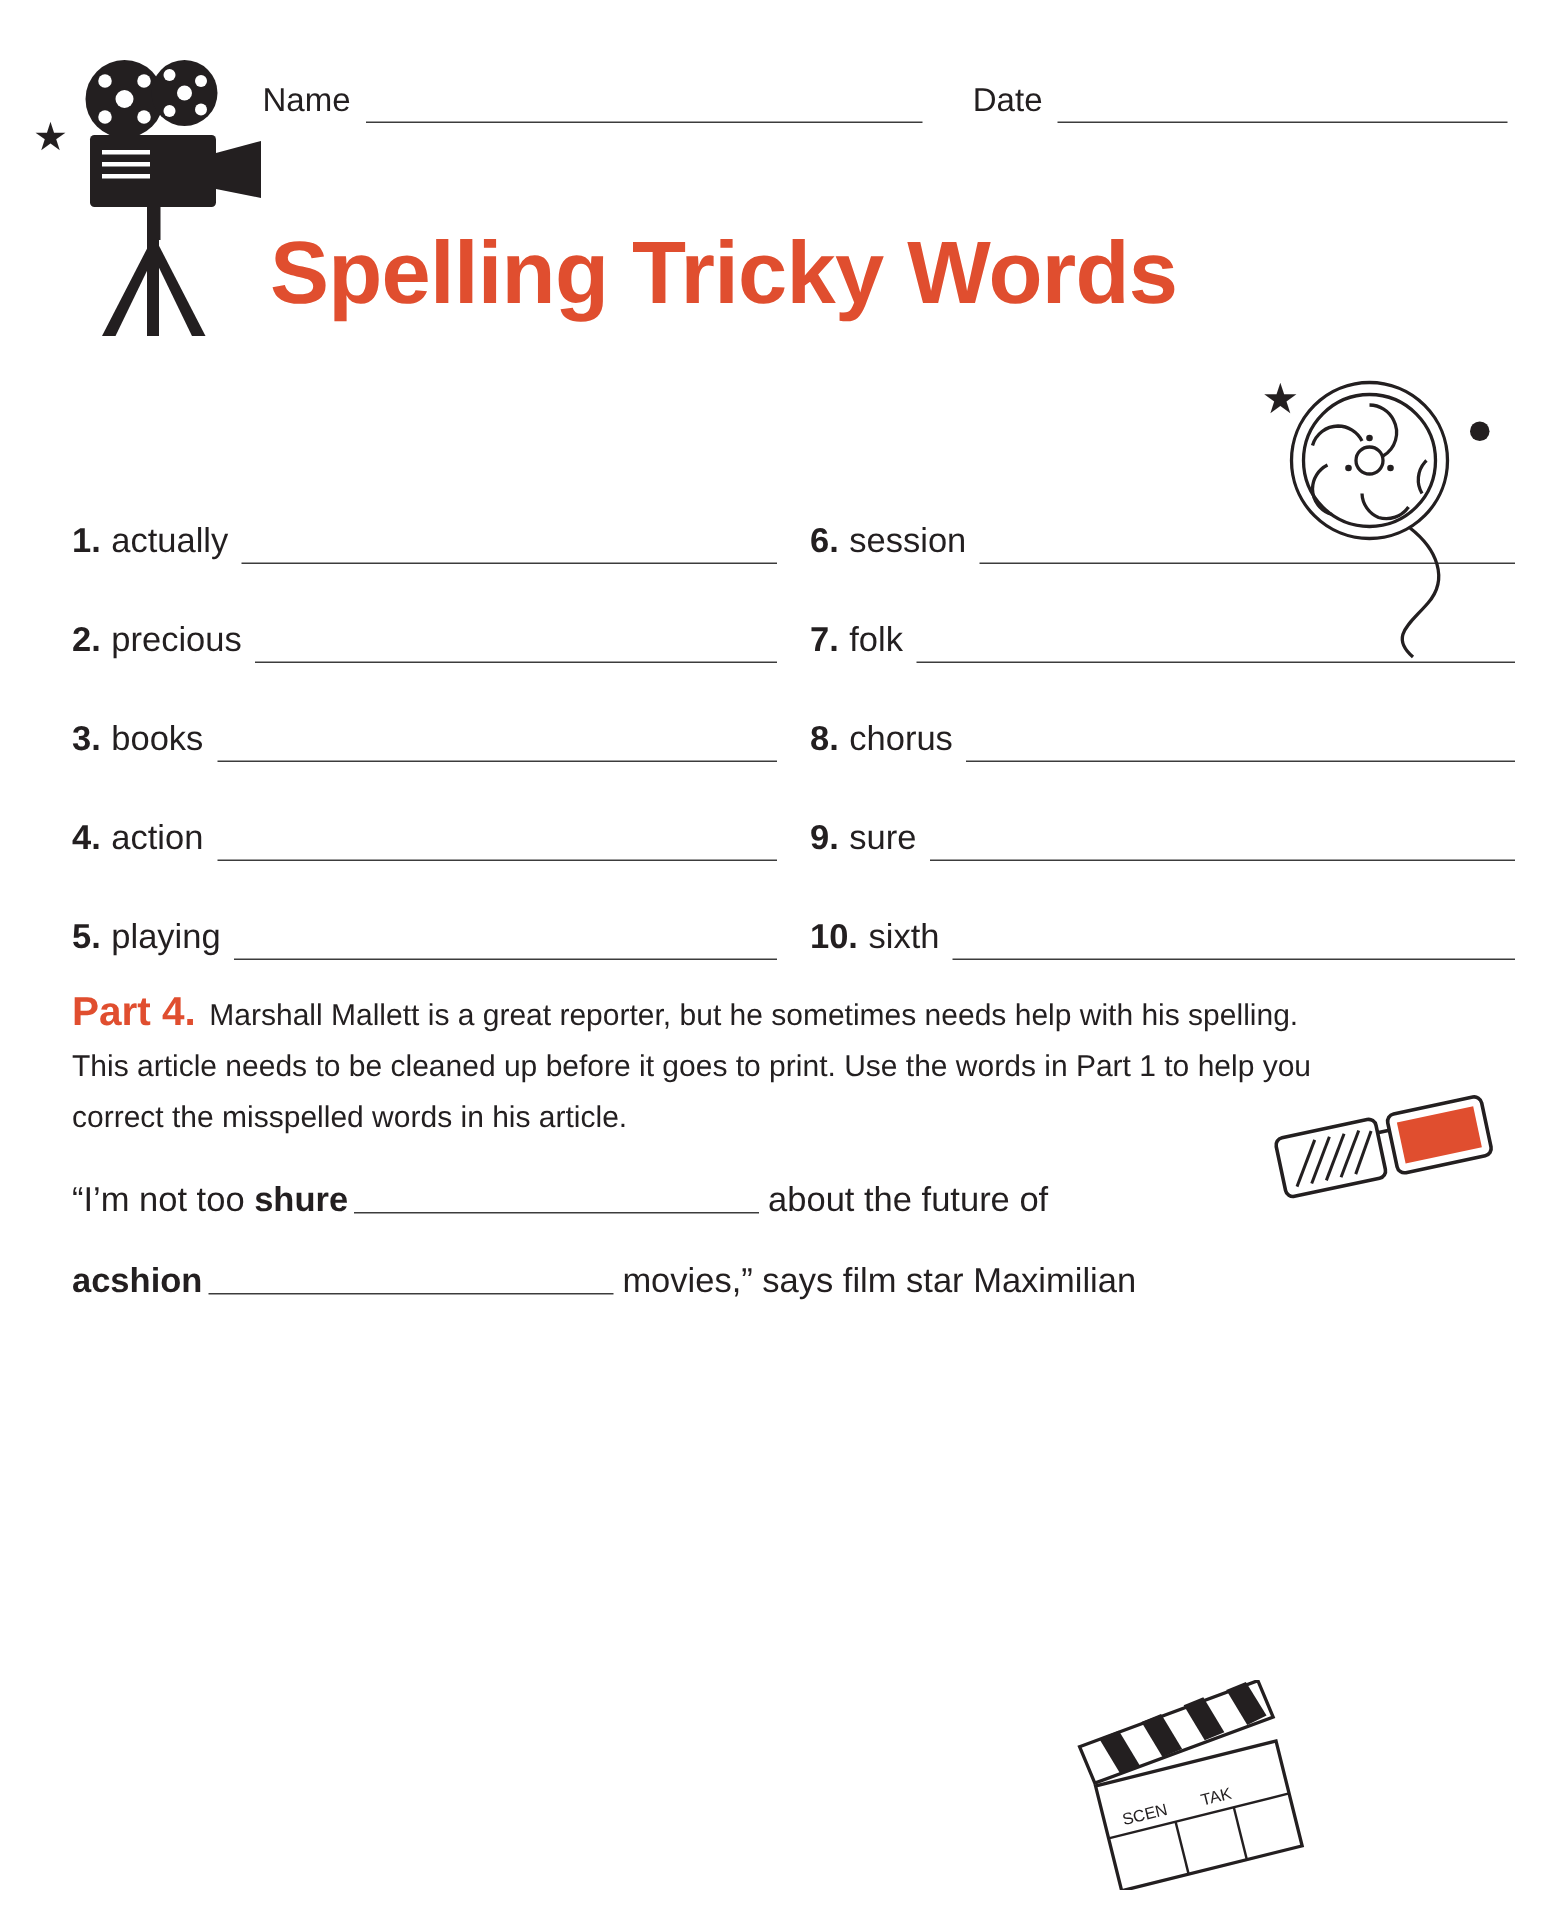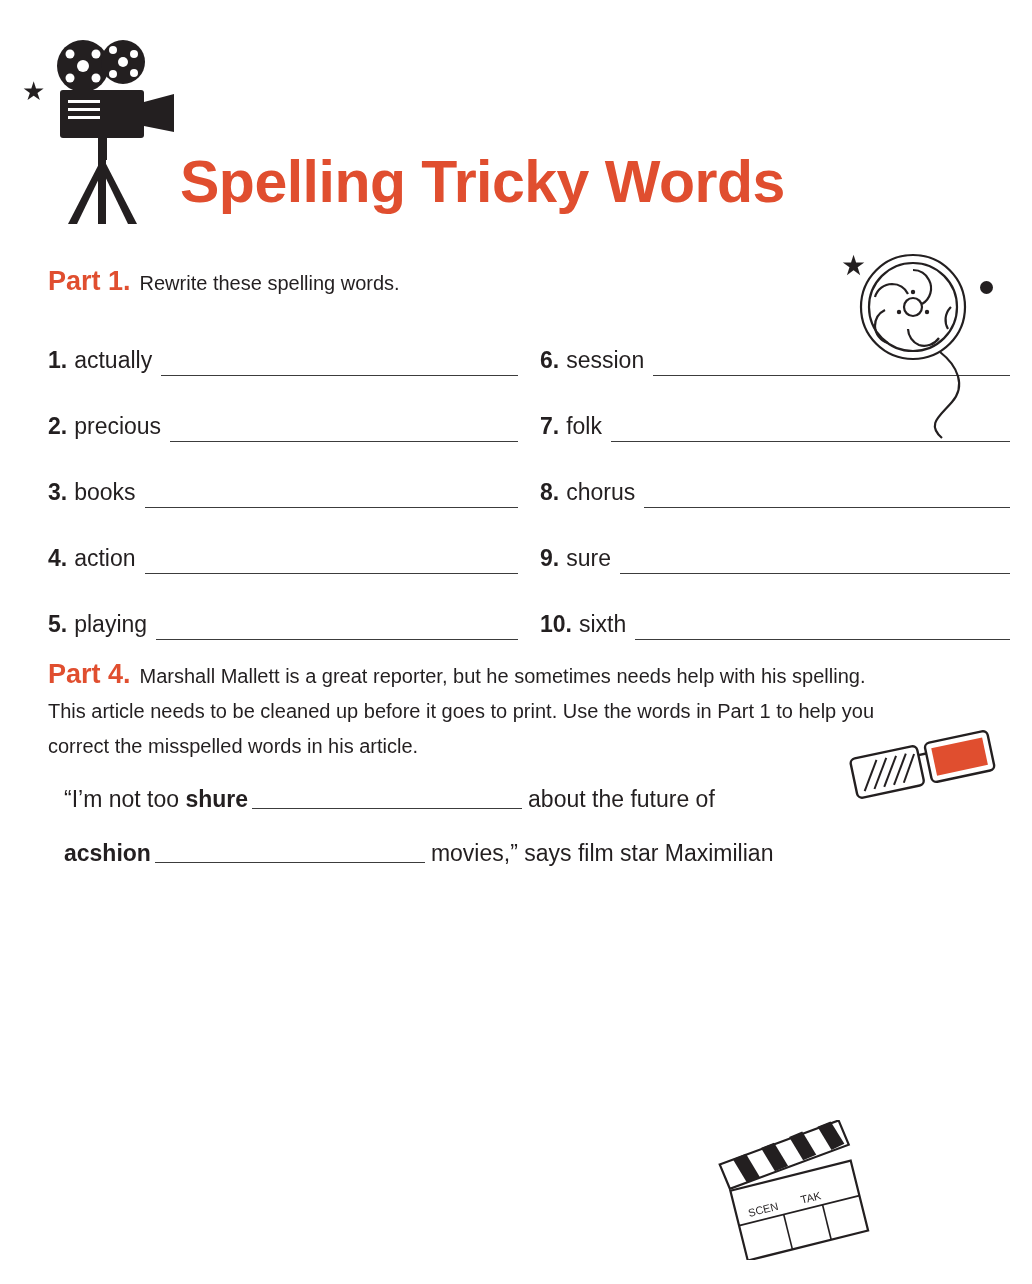--- a/index.html
+++ b/index.html
@@ -131,21 +131,20 @@
 
   
   .article {
     position: absolute;
     top: 772px;
     left: 48px;
     width: 900px;
     font-size: 23px;
     line-height: 54px;
     color: #231f20;
-    margin-left: 16px;
   }
   .article .blankword {
     font-weight: bold;
   }
   .inline-blank {
     display: inline-block;
     width: 270px;
     border-bottom: 1.5px solid #3c3c3c;
     height: 20px;
     margin: 0 6px -2px 4px;
@@ -229,27 +228,30 @@
 
         <rect x="70" y="110" width="9" height="22"></rect>
         <path d="M74 130 L40 196 L49 196 L78 136 Z"></path>
         <path d="M75 130 L109 196 L100 196 L71 136 Z"></path>
         <rect x="70" y="130" width="8" height="66"></rect>
       </g>
     </svg>
   </div>
   <div class="star-small">★</div>
 
+  <div class="header-row">
+    <span class="field-label">Name</span>
+    <span class="rule"></span>
+    <span class="gap"></span>
+    <span class="field-label">Date</span>
+    <span class="rule date-rule"></span>
+  </div>
 
   <div class="title">Spelling Tricky Words</div>
 
-  <div class="part-heading" id="part1-heading">
-    <span class="part-label">Part 1.</span>
-    <span class="part-text" style="margin-left:9px;">Rewrite these spelling words.</span>
-  </div>
 
   <div class="word-col" id="col-left">
     <div class="word-row">
       <span class="word-num">1.</span>
       <span class="word-text">actually</span>
       <span class="word-line"></span>
     </div>
     <div class="word-row">
       <span class="word-num">2.</span>
       <span class="word-text">precious</span>

